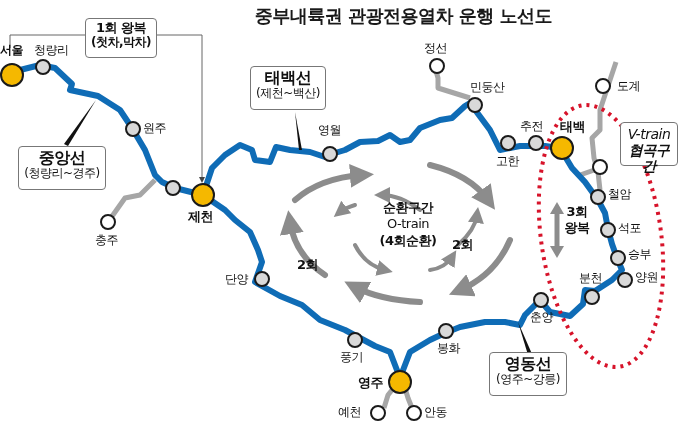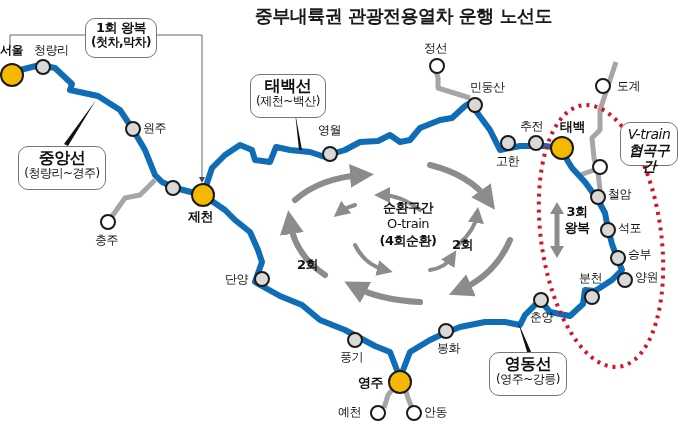--- a/index.html
+++ b/index.html
@@ -3,21 +3,21 @@
   <meta charset="utf-8">
   <style>
     html, body { margin: 0; padding: 0; background: #ffffff; }
     body { width: 680px; height: 426px; overflow: hidden; position: relative;
            font-family: "DejaVu Sans", "Liberation Sans", sans-serif; }
     #map { position: absolute; left: 0; top: 0; width: 680px; height: 426px; }
     .title { position: absolute; left: 0; width: 552px; top: 4px; text-align: right;
              font-size: 18px; font-weight: bold; color: #1a1a1a; letter-spacing: -0.5px; }
     .lbl { position: absolute; font-size: 12px; color: #111; white-space: nowrap; line-height: 1; letter-spacing: -0.5px; }
     .lbl.bold { font-weight: bold; font-size: 13px; }
-    .box { position: absolute; border: 1px solid #777; border-radius: 10px; background: #fff;
+    .box { position: absolute; border: 1px solid #777; border-radius: 4px; background: #fff;
            text-align: center; color: #111; line-height: 1.15; padding: 2px 4px; box-sizing: border-box; }
     .box .main { font-weight: bold; font-size: 16px; display: block; letter-spacing: -0.5px; }
     .box .sub { font-size: 12px; display: block; letter-spacing: -0.5px; }
     .box.small .main { font-size: 13px; }
     .center-txt { position: absolute; text-align: center; font-weight: bold; font-size: 13px; line-height: 1.25; color: #111; letter-spacing: -0.5px; }
   </style>
 </head>
 <body>
 
 <svg id="map" viewBox="0 0 680 426" xmlns="http://www.w3.org/2000/svg">
@@ -119,21 +119,21 @@
 
 <div class="box small" style="left:85px; top:18px; width:72px; height:40px;">
   <span class="main">1회 왕복</span>
   <span class="sub" style="font-weight:bold;">(첫차,막차)</span>
 </div>
 
 <div class="box" style="left:18px; top:146px; width:88px; height:44px;">
   <span class="main">중앙선</span>
   <span class="sub">(청량리~경주)</span>
 </div>
-<div class="box" style="left:250px; top:66px; width:76px; height:44px;margin-top:8px;">
+<div class="box" style="left:250px; top:66px; width:76px; height:44px;">
   <span class="main">태백선</span>
   <span class="sub">(제천~백산)</span>
 </div>
 <div class="box" style="left:489px; top:352px; width:78px; height:44px;">
   <span class="main">영동선</span>
   <span class="sub">(영주~강릉)</span>
 </div>
 <div class="box" style="left:620px; top:122px; width:58px; height:44px; padding:3px 2px;font-style:italic;">
   <span class="sub" style="font-size:14px;">V-train</span>
   <span class="sub" style="font-size:14px; font-weight:bold;">협곡구간</span>

